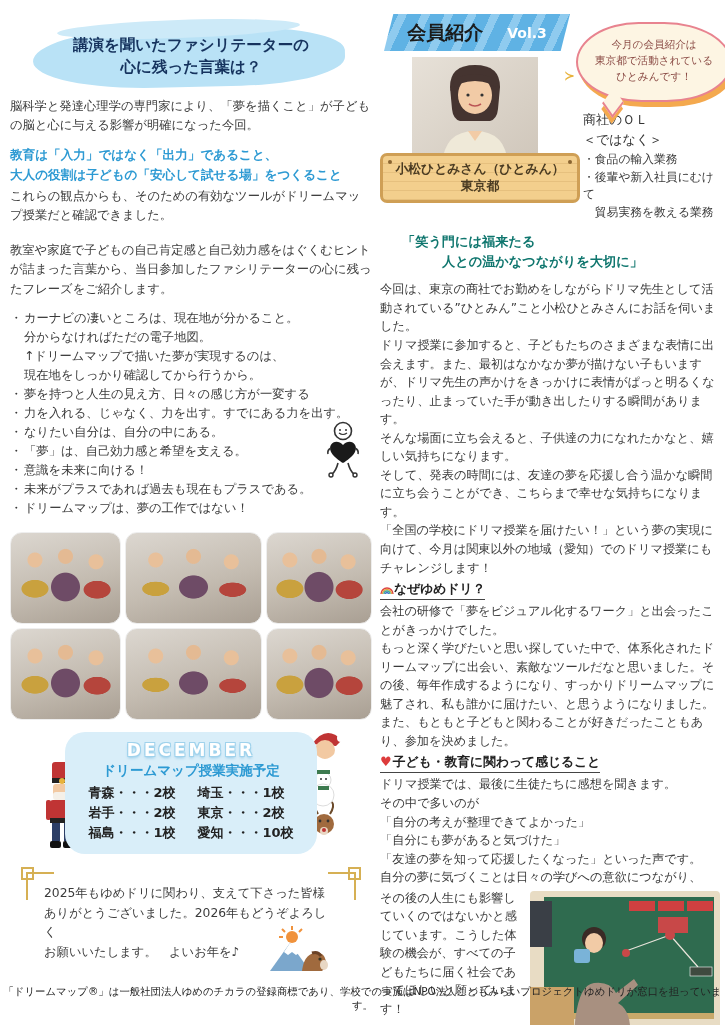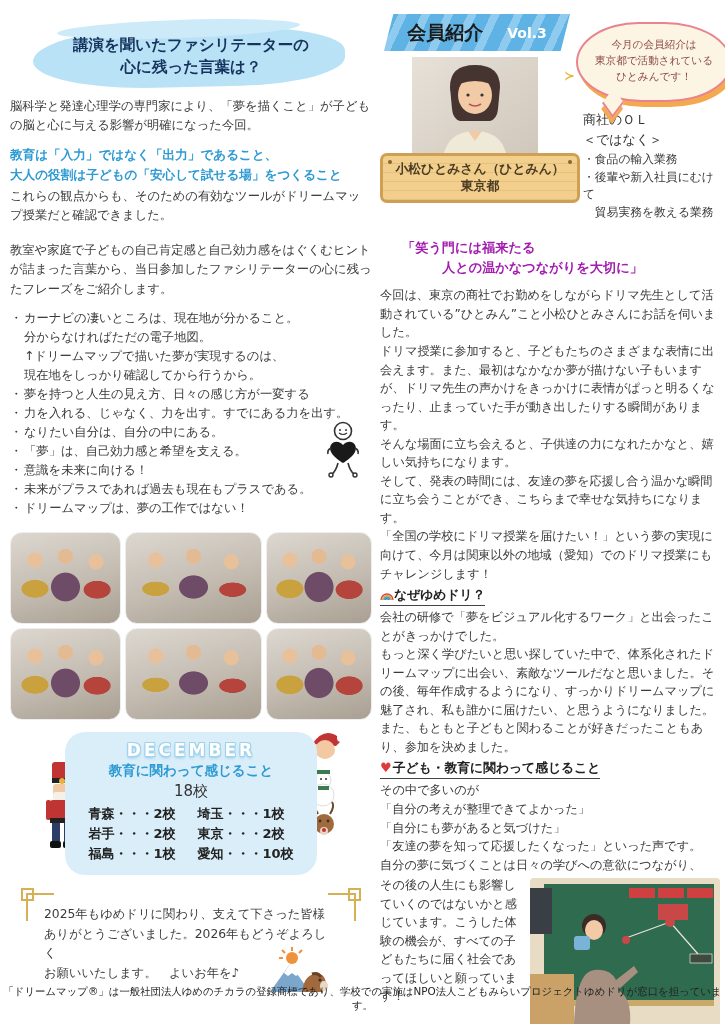--- a/index.html
+++ b/index.html
@@ -78,21 +78,21 @@
     border:3px solid #cf9f55;border-radius:7px;padding:5px 4px;text-align:center;z-index:2;
     background-image:repeating-linear-gradient(0deg,rgba(171,124,58,.18) 0 1px,transparent 1px 9px);}
   .wood-sign::before,.wood-sign::after{content:"";position:absolute;width:4px;height:4px;border-radius:50%;background:#8a6430;top:4px;}
   .wood-sign::before{left:5px;} .wood-sign::after{right:5px;}
   .sign-name{font-size:12.8px;font-weight:bold;color:#4a3b22;}
   .sign-region{font-size:12.8px;font-weight:bold;color:#4a3b22;}
   .profile-right{flex:1;padding-top:54px;padding-left:8px;}
   .job{font-size:13px;color:#333;margin:0 0 2px 0;}
   .biz-h{font-size:13px;color:#333;margin:0 0 2px 0;}
   .biz-item{font-size:11.8px;line-height:1.5;margin:0;white-space:pre-line;}
-  .quote{margin-top:16px;color:#a21caf;font-weight:bold;font-size:13.2px;line-height:1.5;}
+  .quote{margin-top:10px;color:#0f766e;font-weight:bold;font-size:13.2px;line-height:1.5;}
   .quote .l1{padding-left:22px;} .quote .l2{padding-left:62px;}
   .rbody{font-size:12.2px;line-height:1.52;margin:0;}
   .rsection{margin-top:9px;}
   .sec-h{display:inline-block;font-size:12.8px;font-weight:bold;color:#222;
     border-bottom:1.6px solid #444;padding-bottom:1px;margin:4px 0 2px 0;}
   .h-heart{color:#dd3b3b;font-size:13px;margin-right:1px;}
   .wrap-block{margin-top:2px;}
   .classroom{float:right;margin:2px 0 4px 8px;border-radius:4px;overflow:hidden;}
   
   .footer{position:absolute;left:0;bottom:12px;width:100%;text-align:center;font-size:10.4px;color:#222;}
@@ -184,22 +184,21 @@
         <path d="M12 86 q-5 -8 -2 -12 M24 86 q5 -8 2 -12" stroke="#6b4a2a" stroke-width="2" fill="none"></path>
         <circle cx="18" cy="96" r="10" fill="#a06a3e"></circle>
         <circle cx="18" cy="103" r="4" fill="#e8d7c4"></circle>
         <circle cx="18" cy="102" r="2" fill="#c03434"></circle>
         <circle cx="14" cy="93" r="1.4" fill="#333"></circle>
           <circle cx="22" cy="93" r="1.4" fill="#333"></circle>
       </svg>
     </span>
     <div class="dec-box">
       <div class="dec-title">DECEMBER</div>
-      <div class="dec-sub">教育に関わって感じること</div>
-      <div class="dec-total">18校</div>
+      <div class="dec-sub">ドリームマップ授業実施予定</div>
       <div class="dec-grid">
         <span>青森・・・2校</span>
         <span>埼玉・・・1校</span>
         <span>岩手・・・2校</span>
         <span>東京・・・2校</span>
         <span>福島・・・1校</span>
         <span>愛知・・・10校</span>
       </div>
     </div>
   </div>
@@ -296,20 +295,21 @@
             <path d="M2.5 9 a4.5 4.5 0 0 1 9 0" fill="none" stroke="#e8a33c" stroke-width="1.4"></path>
             <path d="M4 9 a3 3 0 0 1 6 0" fill="none" stroke="#4a9" stroke-width="1.4"></path>
             <path d="M5.5 9 a1.5 1.5 0 0 1 3 0" fill="none" stroke="#47c" stroke-width="1.4"></path>
           </svg></span><span>なぜゆめドリ？</span></span>
     <p class="rbody">会社の研修で「夢をビジュアル化するワーク」と出会ったことがきっかけでした。</p>
     <p class="rbody">もっと深く学びたいと思い探していた中で、体系化されたドリームマップに出会い、素敵なツールだなと思いました。その後、毎年作成するようになり、すっかりドリームマップに魅了され、私も誰かに届けたい、と思うようになりました。また、もともと子どもと関わることが好きだったこともあり、参加を決めました。</p>
   </div>
 
   <div>
     <span class="sec-h"><span class="h-heart">♥</span><span>子ども・教育に関わって感じること</span></span>
+    <p class="rbody">ドリマ授業では、最後に生徒たちに感想を聞きます。</p>
     <p class="rbody">その中で多いのが</p>
     <p class="rbody">「自分の考えが整理できてよかった」</p>
     <p class="rbody">「自分にも夢があると気づけた」</p>
     <p class="rbody">「友達の夢を知って応援したくなった」といった声です。</p>
     <p class="rbody">自分の夢に気づくことは日々の学びへの意欲につながり、</p>
     <div class="wrap-block">
       <span class="classroom">
         <svg width="190" height="146" viewBox="0 0 190 146">
           <rect width="190" height="146" fill="#e8dcc4"></rect>
           <rect x="14" y="6" width="170" height="118" fill="#2f6b4f"></rect>

